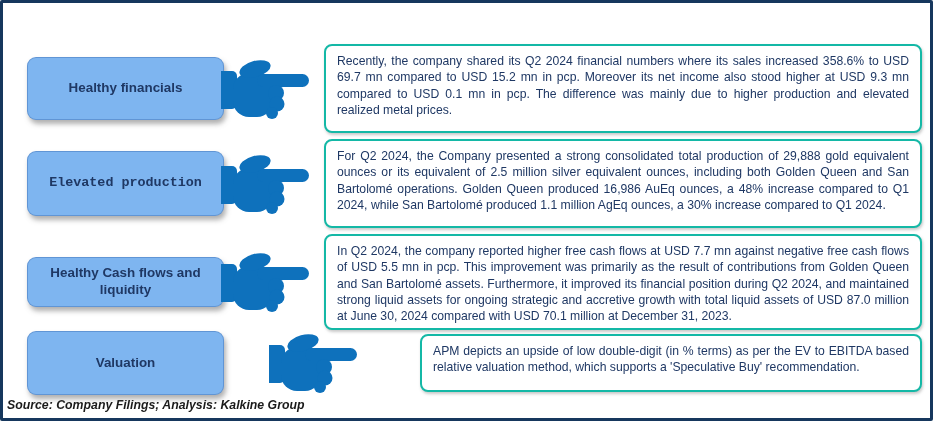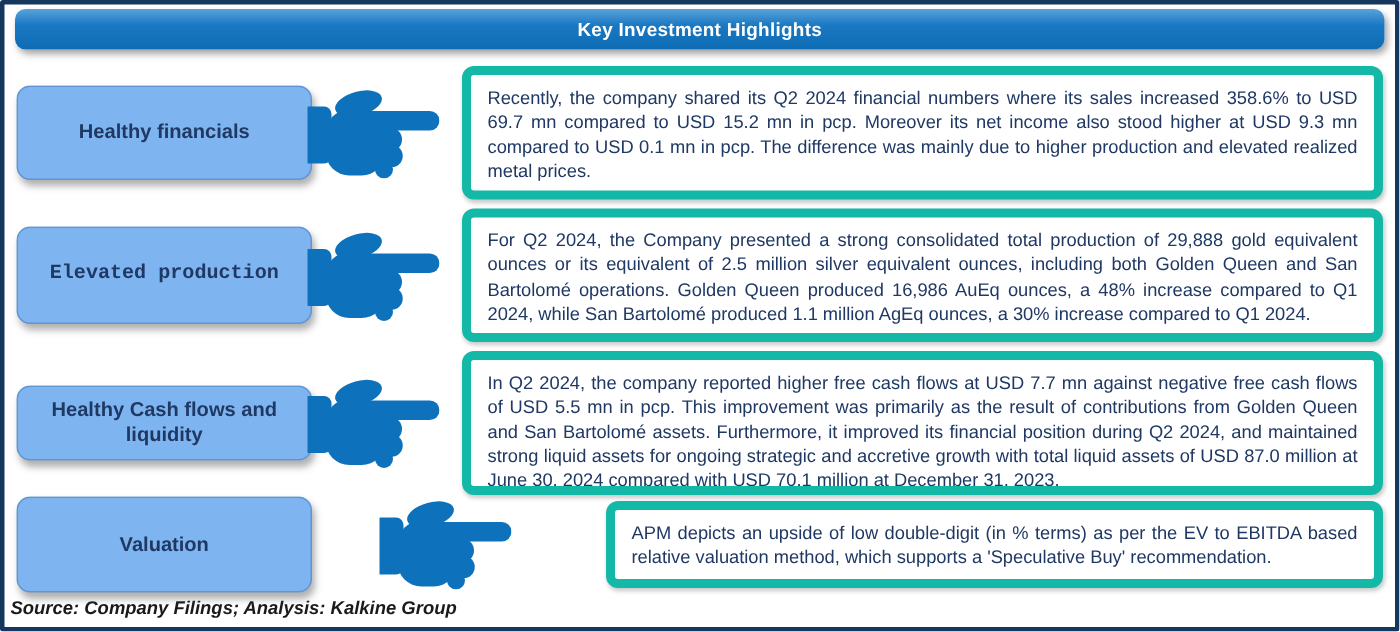--- a/index.html
+++ b/index.html
@@ -34,21 +34,21 @@
     display: flex; align-items: center;
   }
   .row-1 { top: 41px;  height: 89px; }
   .row-2 { top: 136px; height: 89px; }
   .row-3 { top: 231px; height: 96px; }
   .row-4 { top: 327px; height: 66px; gap: 48px; }
 
   .label-box {
     flex: none;
     width: 197px;
-    margin-left: 8px;
+    margin-left: 24px;
     display: flex; align-items: center; justify-content: center;
     text-align: center;
     background: #7EB5F0;
     border: 1px solid rgba(60,110,180,0.45);
     border-radius: 9px;
     box-shadow: 2px 4px 5px rgba(100,100,100,0.5);
     color: #1F3864;
     font-weight: bold;
     font-size: 13.4px;
     line-height: 1.25;
@@ -68,21 +68,21 @@
     position: relative;
     z-index: 2;
   }
   .hand svg { display: block; width: 88px; height: 60px; }
 
   .text-box {
     flex: 1;
     align-self: stretch;
     margin: 0 8px 0 15px;
     background: #ffffff;
-    border: 6px solid #14b8a6;
+    border: 2px solid #14b8a6;
     border-radius: 8px;
     box-shadow: 1px 2px 3px rgba(120,120,120,0.4);
     padding: 7px 11px;
     color: #1F3864;
     font-size: 12.2px;
     line-height: 16.3px;
     text-align: justify;
     overflow: hidden;
   }
   .row-4 .text-box { align-self: center; height: 58px; }
@@ -94,23 +94,20 @@
     font-weight: bold;
     font-size: 12.3px;
     color: #1a1a1a;
   }
 </style>
 </head>
 <body>
 
 <div class="frame">
 
-  <div class="header-bar">
-    <span>Key Investment Highlights</span>
-  </div>
 
   <div class="row row-1">
     <div class="label-box">
       <span>Healthy financials</span>
     </div>
     <div class="hand">
       <svg viewBox="0 0 88 60" xmlns="http://www.w3.org/2000/svg" aria-hidden="true">
         <g fill="#0E71BC">
           <rect x="-4" y="12" width="20" height="38" rx="5"></rect>
           <rect x="12" y="14" width="40" height="44" rx="16"></rect>

